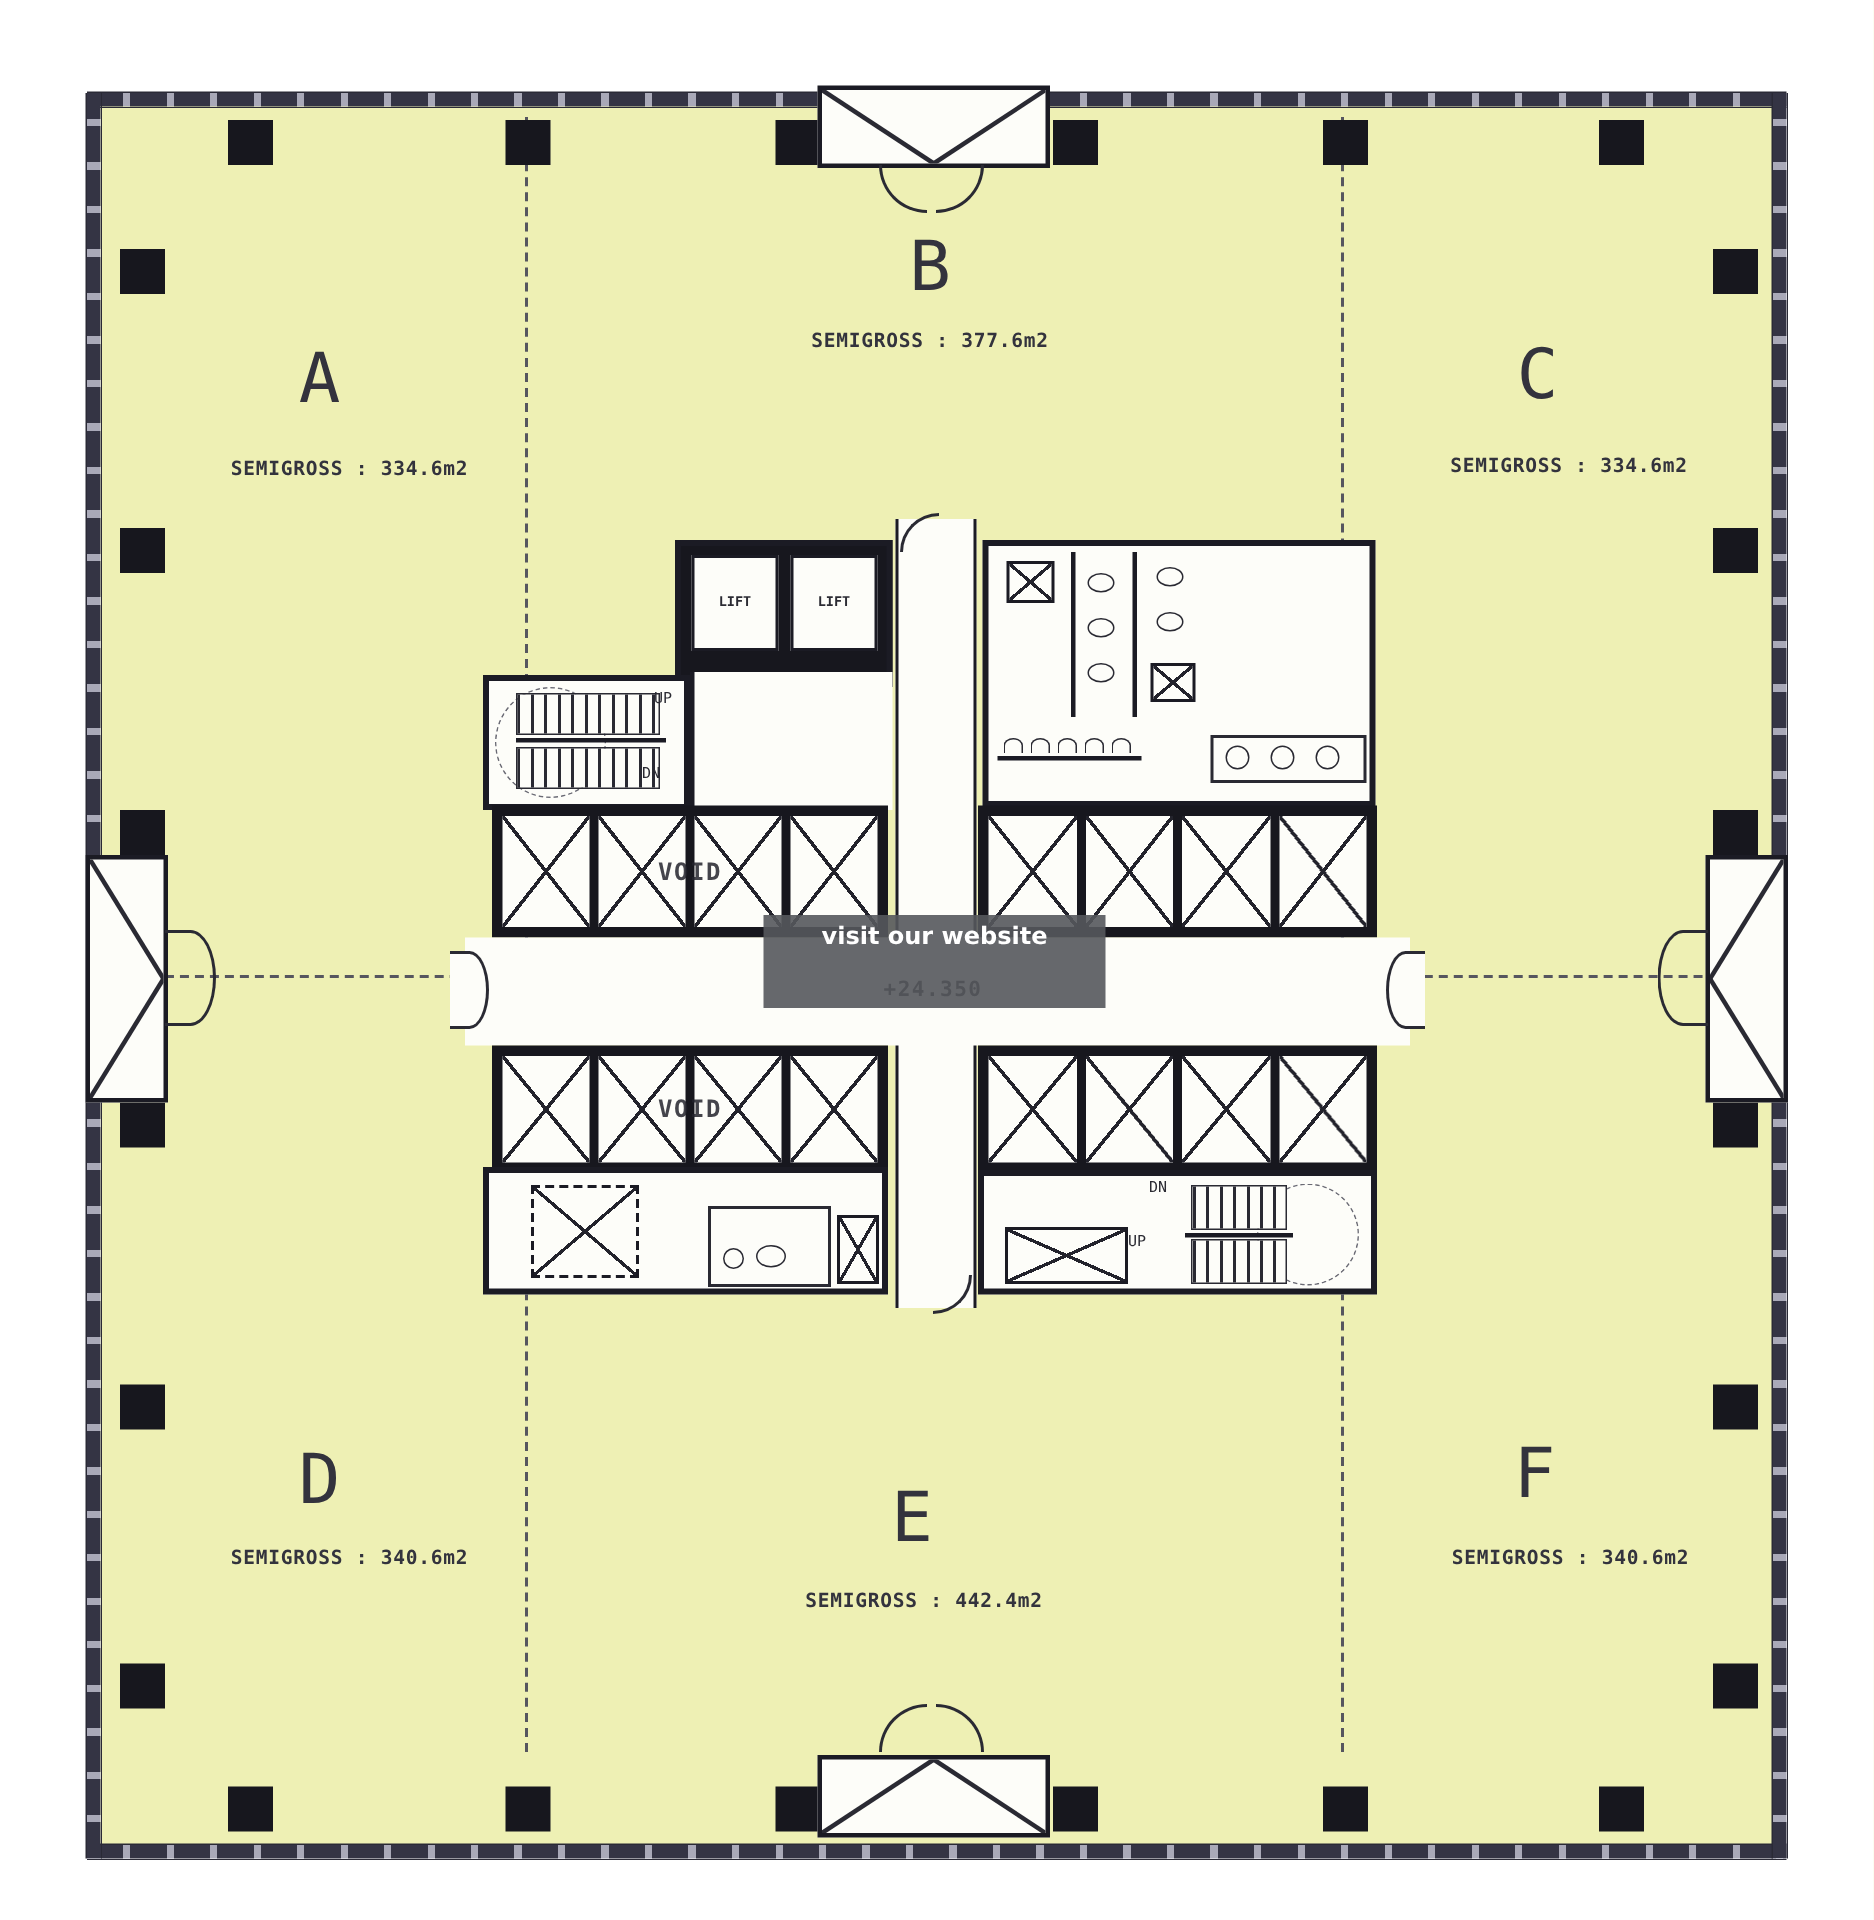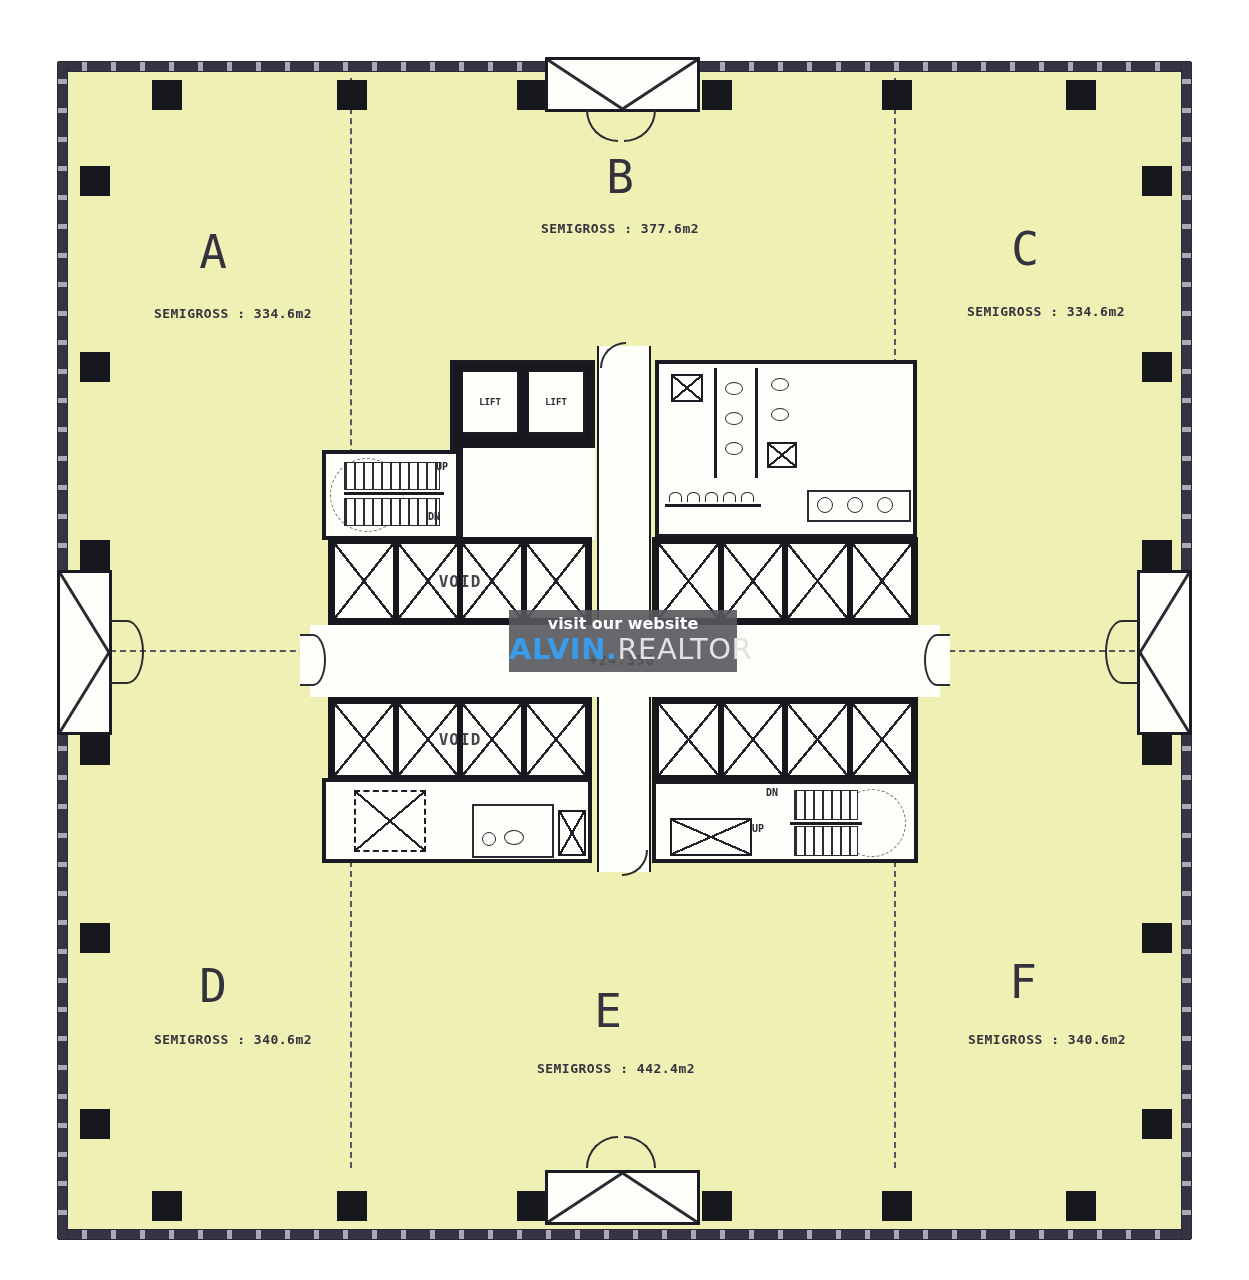--- a/index.html
+++ b/index.html
@@ -31,21 +31,21 @@
   .band { position:absolute; background:#17171e; display:flex; gap:6px; padding:7px; box-sizing:border-box; }
   .xcell { flex:1; background-color:#fdfdf9;
     background-image:
       linear-gradient(to top right, transparent calc(50% - 1.2px), #23232c 0, #23232c calc(50% + 1.2px), transparent 0),
       linear-gradient(to bottom right, transparent calc(50% - 1.2px), #23232c 0, #23232c calc(50% + 1.2px), transparent 0); }
   .xbox { position:absolute; border:2px solid #1b1b24; box-sizing:border-box; background-color:#fdfdf9;
     background-image:
       linear-gradient(to top right, transparent calc(50% - 1.1px), #23232c 0, #23232c calc(50% + 1.1px), transparent 0),
       linear-gradient(to bottom right, transparent calc(50% - 1.1px), #23232c 0, #23232c calc(50% + 1.1px), transparent 0); }
   .small-label { position:absolute; transform:translate(-50%,-50%);
-    font-size:10px; font-weight:bold; color:#2b2b33; white-space:nowrap; }
+    font-size:10px; font-weight:normal; color:#2b2b33; white-space:nowrap; }
   .void-label { position:absolute; transform:translate(-50%,-50%);
     font-size:16px; font-weight:bold; color:rgba(35,35,45,.85); z-index:5; letter-spacing:1px; }
   .lift-cell { position:absolute; background:#fdfdf9; border:2px solid #1b1b24; box-sizing:border-box;
     display:flex; align-items:center; justify-content:center; font-size:9px; font-weight:bold; color:#2b2b33; }
   .treads { position:absolute; border:1px solid #2a2a33;
     background:repeating-linear-gradient(90deg,#2a2a33 0 2px,#fdfdf9 2px 9px); box-sizing:border-box; }
   .dash-circle { position:absolute; border:1.5px dashed #6a6a74; border-radius:50%; box-sizing:border-box; }
   .wallseg { position:absolute; background:#1b1b24; }
 
   
@@ -258,16 +258,15 @@
   <div class="zone-area" style="left:233px; top:1039px;">SEMIGROSS : 340.6m2</div>
 
   <div class="zone-letter" style="left:608px; top:1011px;">E</div>
   <div class="zone-area" style="left:616px; top:1068px;">SEMIGROSS : 442.4m2</div>
 
   <div class="zone-letter" style="left:1023px; top:982px;">F</div>
   <div class="zone-area" style="left:1047px; top:1039px;">SEMIGROSS : 340.6m2</div>
 
   <div class="watermark">
     <div class="wm-line1">visit our website</div>
-    <div class="wm-line2"><span class="wm-brand">ALVIN.</span><span class="wm-realtor">REALTOR</span></div>
   </div>
 
 </div>
 
 </body></html>

